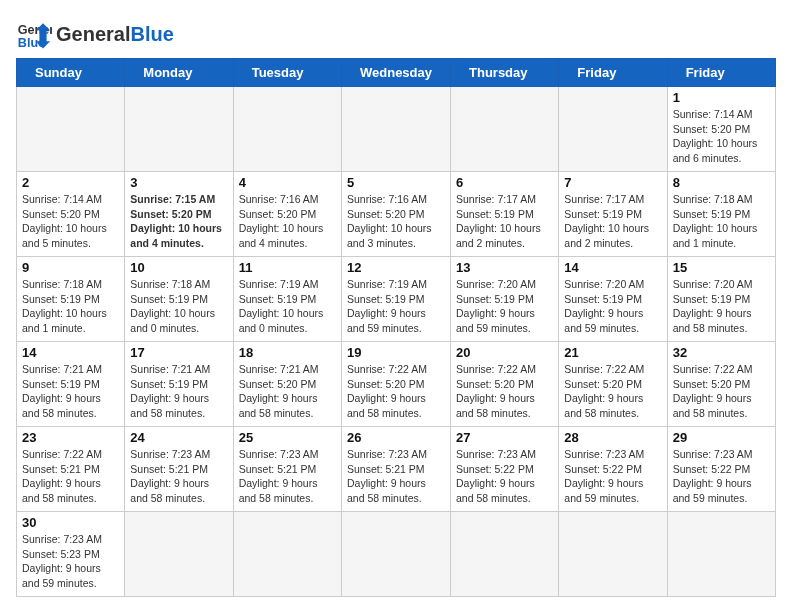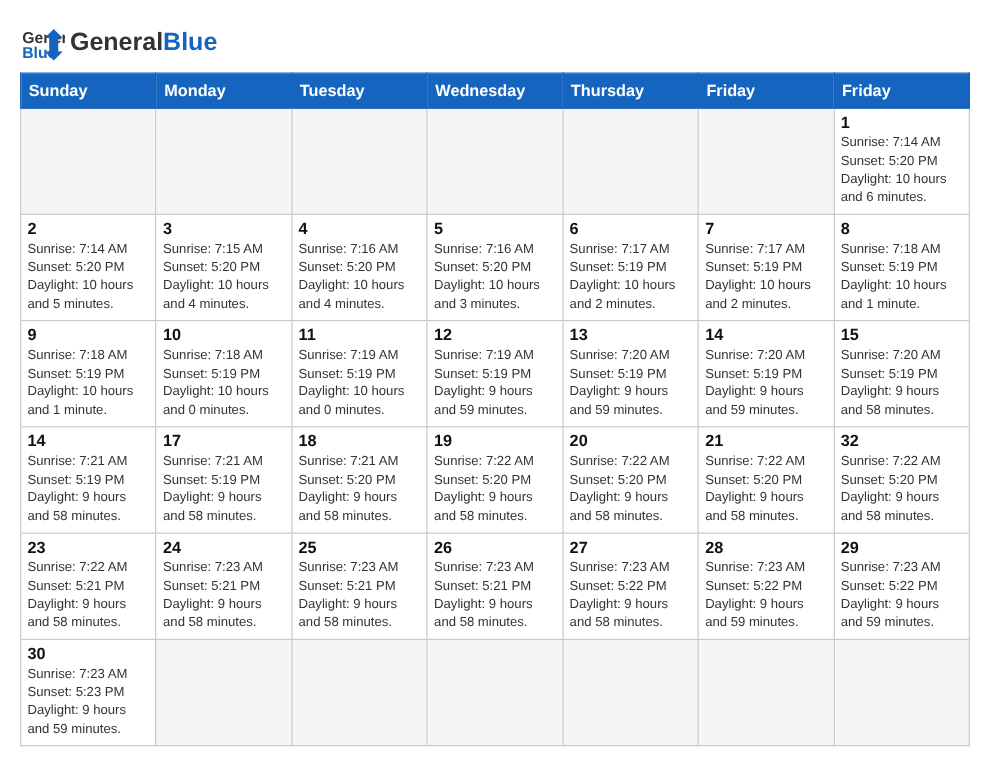--- a/index.html
+++ b/index.html
@@ -40,21 +40,21 @@
     }
     .calendar {
       width: 100%;
       border-collapse: collapse;
       border: 1px solid #ccc;
     }
     .calendar th {
       background: #1565c0;
       color: #fff;
       text-align: left;
-      padding: 6px 6px;
+      padding: 6px 18px;
       font-size: 13px;
       border: 1px solid #1a5eb8;
       font-weight: bold;
     }
     .calendar td {
       border: 1px solid #ccc;
       vertical-align: top;
       padding: 3px 5px;
       width: 14.28%;
       min-height: 80px;
@@ -134,21 +134,21 @@
       <tr class="week-row">
         <td>
           <div class="day-number">2</div>
           <div class="day-info" style="white-space: pre-line;">Sunrise: 7:14 AM
 Sunset: 5:20 PM
 Daylight: 10 hours
 and 5 minutes.</div>
         </td>
         <td>
           <div class="day-number">3</div>
-          <div class="day-info" style="white-space: pre-line;">Sunrise: 7:15 AM
+          <div class="day-info" style="white-space: pre-line; font-weight: bold;">Sunrise: 7:15 AM
 Sunset: 5:20 PM
 Daylight: 10 hours
 and 4 minutes.</div>
         </td>
         <td>
           <div class="day-number">4</div>
           <div class="day-info" style="white-space: pre-line;">Sunrise: 7:16 AM
 Sunset: 5:20 PM
 Daylight: 10 hours
 and 4 minutes.</div>

